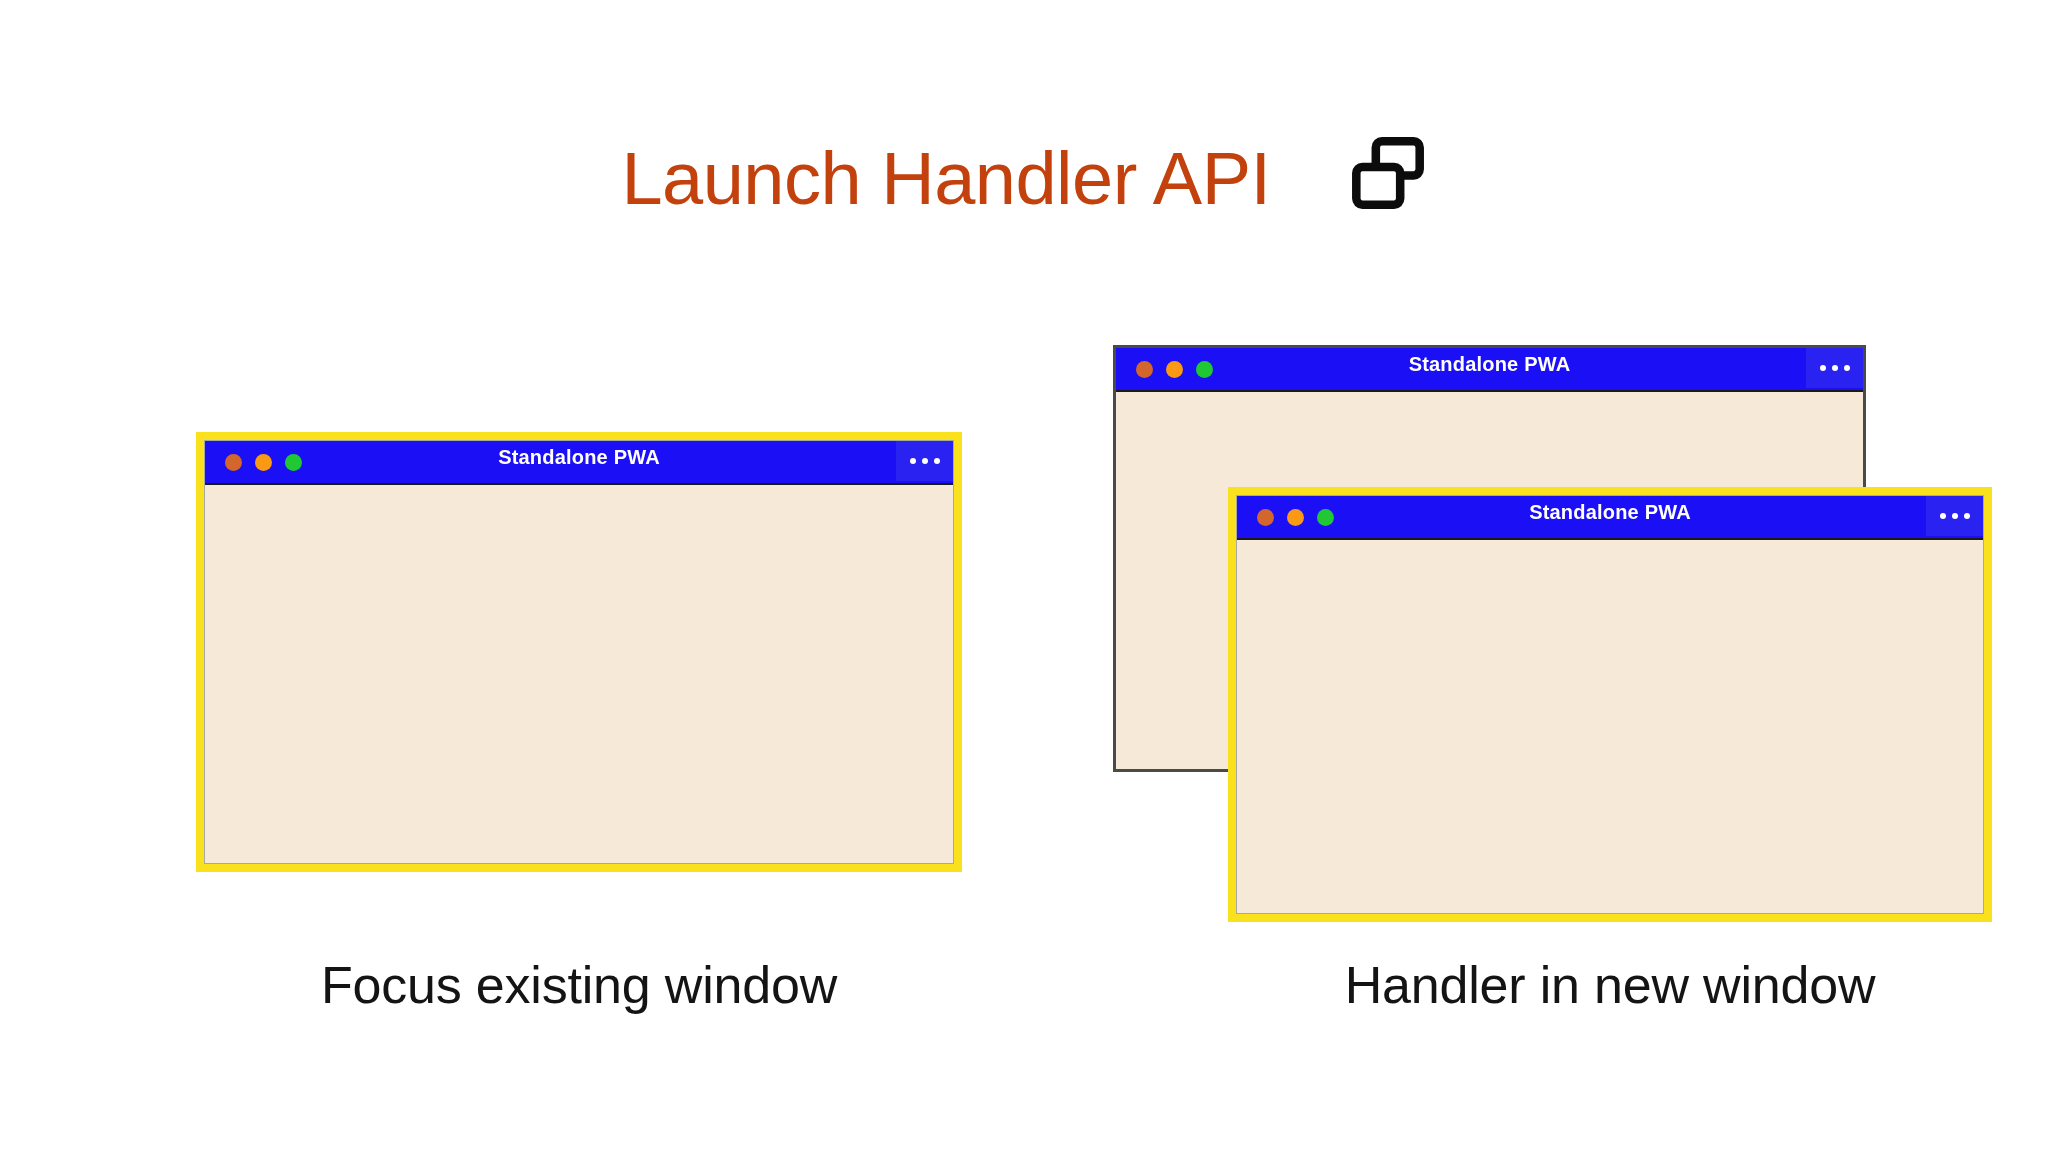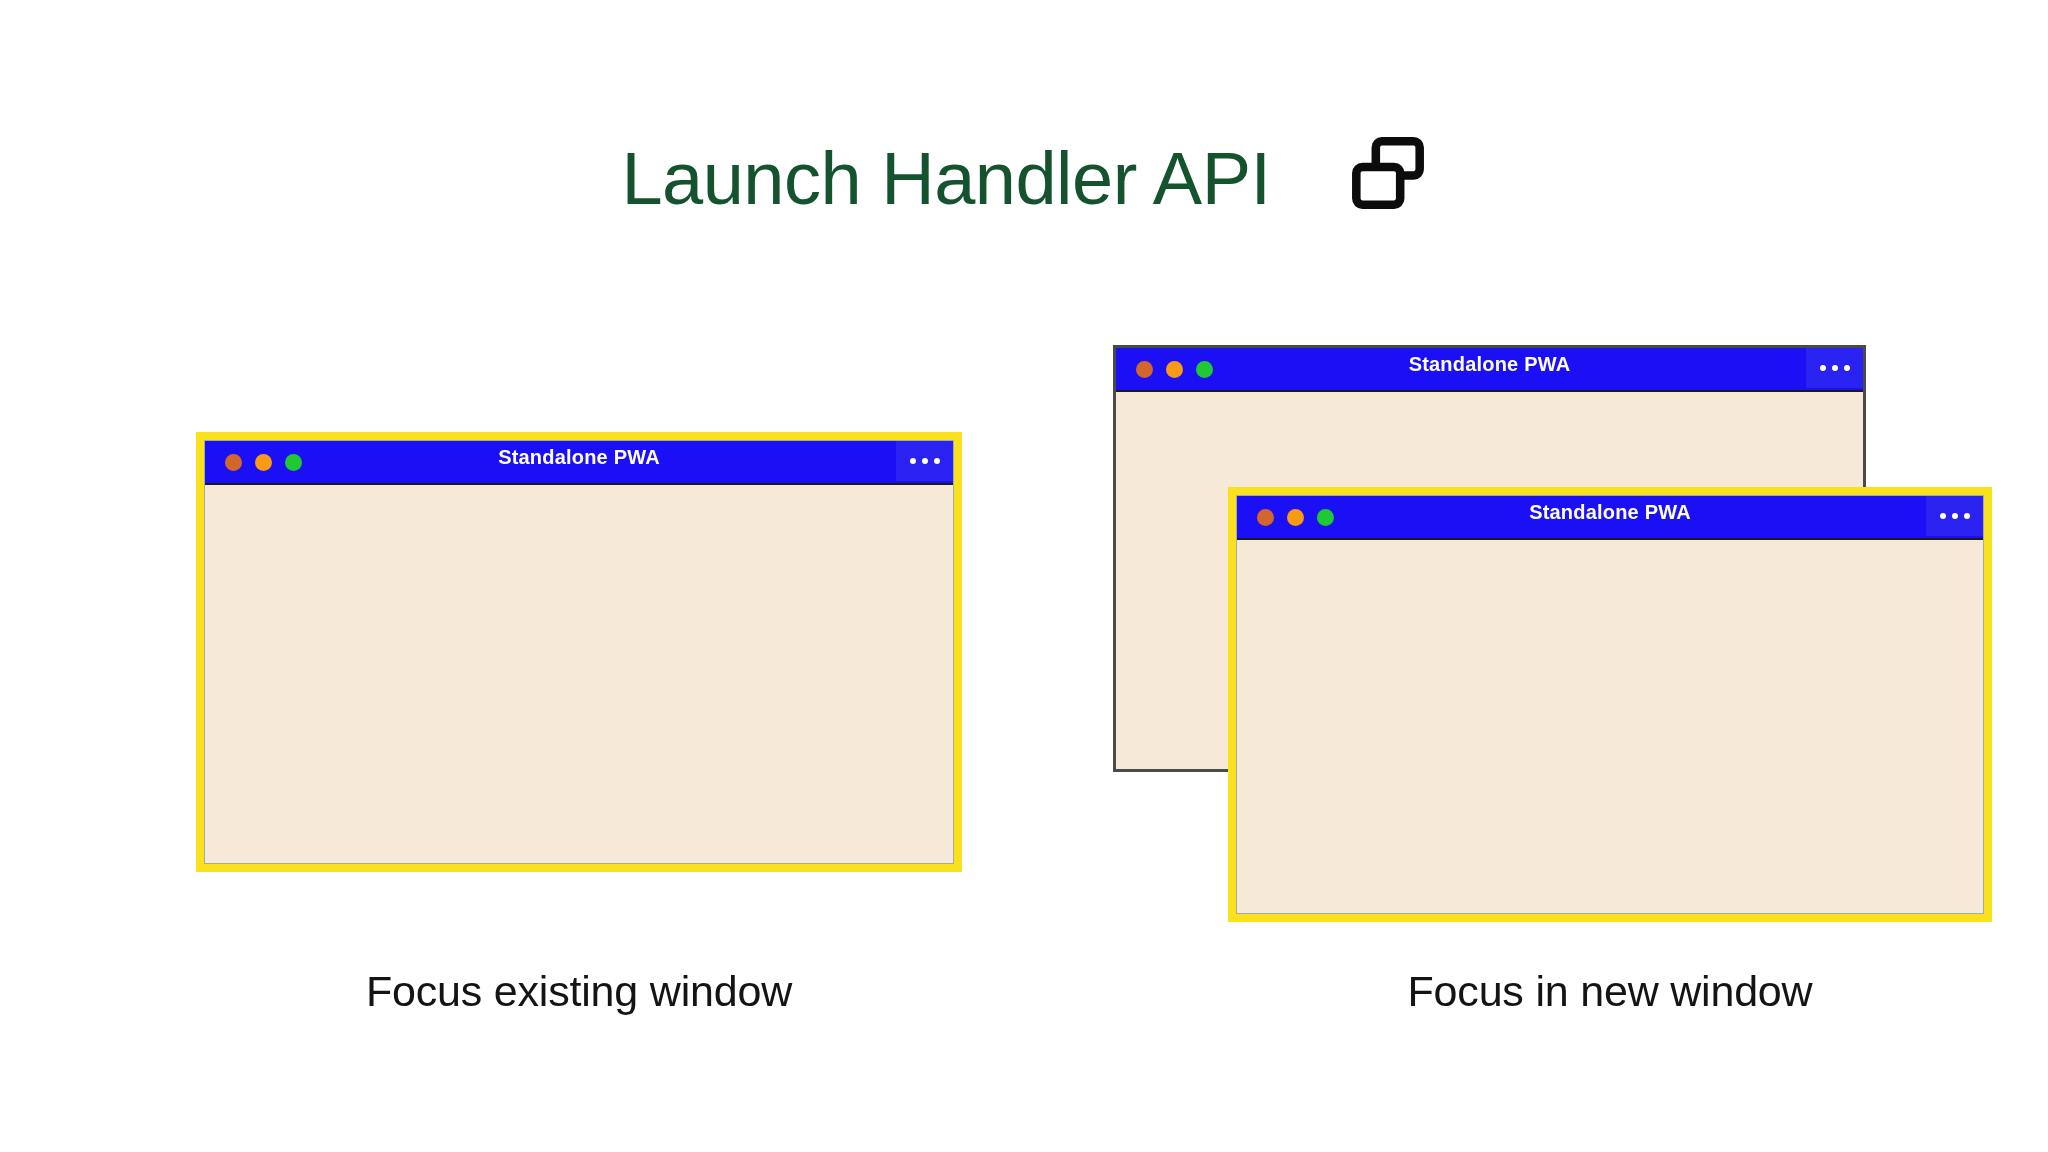--- a/index.html
+++ b/index.html
@@ -24,21 +24,21 @@
     width: 2048px;
     height: 110px;
     display: flex;
     align-items: center;
     justify-content: center;
     gap: 78px;
   }
   #page-title {
     font-size: 74px;
     font-weight: 400;
-    color: #14532d;
+    color: #c2410c;
     letter-spacing: -0.5px;
     line-height: 1;
     white-space: nowrap;
     margin-top: 12px;
   }
   #windows-icon {
     width: 78px;
     height: 78px;
     display: block;
     flex: none;
@@ -156,27 +156,26 @@
   #window-front {
     left: 1228px;
     top: 487px;
     width: 764px;
     height: 435px;
   }
 
   
   .caption {
     position: absolute;
-    font-size: 43px;
+    font-size: 52px;
     font-weight: 400;
     color: #141414;
     letter-spacing: -0.2px;
     white-space: nowrap;
     text-align: center;
-    margin-top: 12px;
   }
   #caption-left {
     left: 196px;
     width: 766px;
     top: 955px;
   }
   #caption-right {
     left: 1228px;
     width: 764px;
     top: 955px;
@@ -243,13 +242,13 @@
       <div class="win-title">Standalone PWA</div>
       <div class="menu-button">
         <span class="menu-dot"></span>
         <span class="menu-dot"></span>
         <span class="menu-dot"></span>
       </div>
     </div>
     <div class="win-content"></div>
   </div>
 </div>
-<div id="caption-right" class="caption">Focus in new window</div>
+<div id="caption-right" class="caption">Handler in new window</div>
 
 </body></html>

